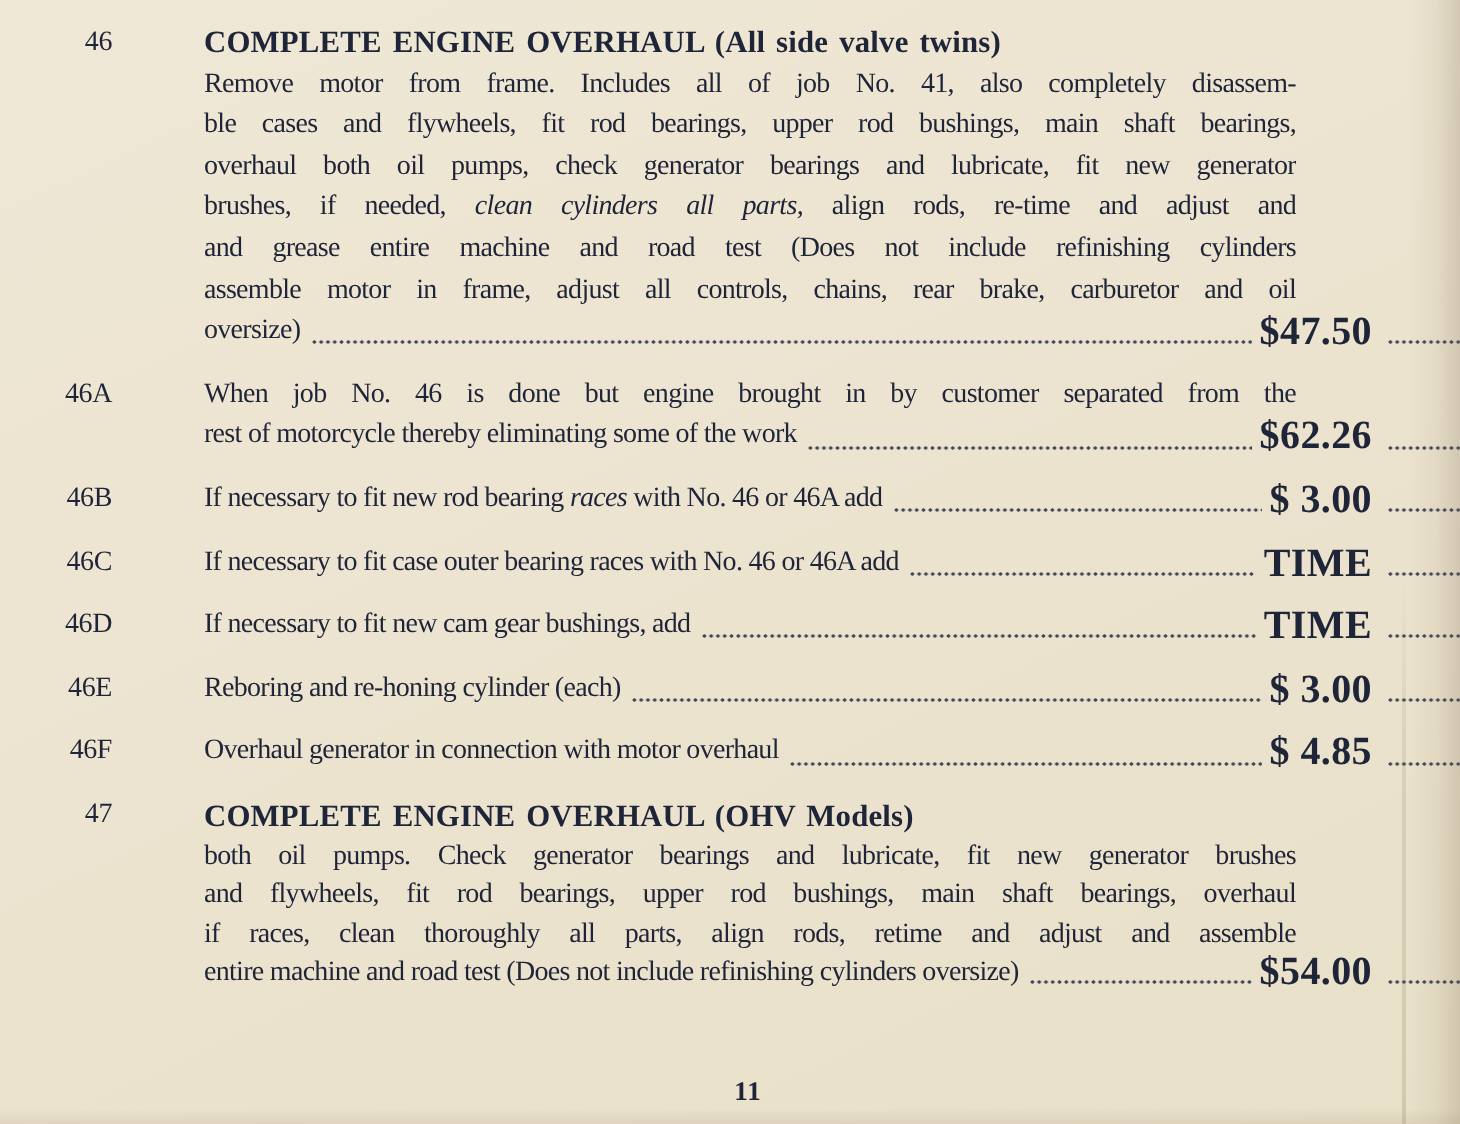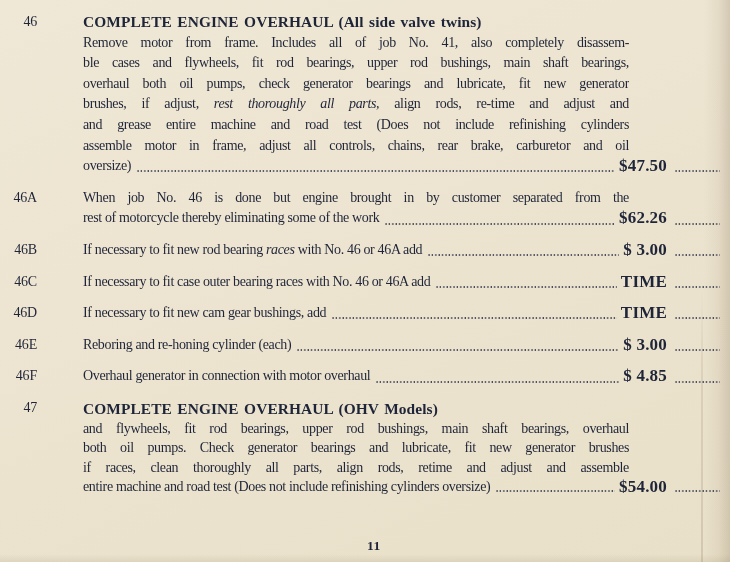--- a/index.html
+++ b/index.html
@@ -12,21 +12,21 @@
     font-family: "Liberation Serif", "DejaVu Serif", serif;
     color: #1f2538;
     position: relative;
   }
   .pagewrap {
     position: relative;
     width: 730px; height: 562px;
     padding-top: 12px;
     box-sizing: border-box;
   }
-  .entry { display: flex; margin-bottom: 11px; }
+  .entry { display: flex; margin-bottom: 11px; padding-left: 19px; }
   .no {
     flex: none;
     width: 37px;
     text-align: right;
     font-size: 14px;
     letter-spacing: -0.2px;
     line-height: 20.6px;
   }
   .body {
     flex: none;
@@ -68,21 +68,21 @@
     margin-bottom: 4px;
     background-image: radial-gradient(circle at 1.2px 1.2px, rgba(38,45,70,0.85) 0.85px, rgba(38,45,70,0) 1.1px);
     background-size: 3.4px 2.4px;
     background-repeat: repeat-x;
   }
   .leader { flex: 1 1 auto; margin-left: 6px; margin-right: 4px; }
   .tail { flex: none; width: 45px; margin-left: 8px; }
   .price {
     flex: none;
     font-weight: 600;
-    font-size: 17px;
+    font-size: 20px;
     letter-spacing: 0.2px;
     white-space: pre;
   }
   
   .entry:last-child .body { line-height: 19.4px; }
   .entry:last-child .line.just { height: 19.4px; }
   .entry:last-child .line.priced { height: 19.6px; }
   .entry:last-child .heading { line-height: 21px; }
   .pageno {
     position: absolute;
@@ -118,21 +118,21 @@
 
 <div class="pagewrap">
   <div id="entries">
       <div class="entry">
         <div class="no">46</div>
         <div class="body">
           <div class="heading">COMPLETE ENGINE OVERHAUL (All side valve twins)</div>
           <div class="line just"><span class="txt"><span>Remove motor from frame.  Includes all of job No. 41, also completely disassem-</span></span></div>
           <div class="line just"><span class="txt"><span>ble cases and flywheels, fit rod bearings, upper rod bushings, main shaft bearings,</span></span></div>
           <div class="line just"><span class="txt"><span>overhaul both oil pumps, check generator bearings and lubricate, fit new generator</span></span></div>
-          <div class="line just"><span class="txt"><span>brushes, if adjust, </span><span class="it">rest thoroughly all parts,</span><span> align rods, re-time and adjust and</span></span></div>
+          <div class="line just"><span class="txt"><span>brushes, if needed, </span><span class="it">clean cylinders all parts,</span><span> align rods, re-time and adjust and</span></span></div>
           <div class="line just"><span class="txt"><span>and grease entire machine and road test (Does not include refinishing cylinders</span></span></div>
           <div class="line just"><span class="txt"><span>assemble motor in frame, adjust all controls, chains, rear brake, carburetor and oil</span></span></div>
           <div class="line priced">
             <span class="txt"><span>oversize)</span></span>
             <span class="leader"></span>
             <span class="price">$47.50</span>
             <span class="tail"></span>
           </div>
         </div>
       </div>
@@ -200,22 +200,22 @@
             <span class="leader"></span>
             <span class="price">$ 4.85</span>
             <span class="tail"></span>
           </div>
         </div>
       </div>
       <div class="entry">
         <div class="no">47</div>
         <div class="body">
           <div class="heading">COMPLETE ENGINE OVERHAUL (OHV Models)</div>
+          <div class="line just"><span class="txt"><span>both oil pumps.  Check generator bearings and lubricate, fit new generator brushes</span></span></div>
           <div class="line just"><span class="txt"><span>and flywheels, fit rod bearings, upper rod bushings, main shaft bearings, overhaul</span></span></div>
-          <div class="line just"><span class="txt"><span>both oil pumps.  Check generator bearings and lubricate, fit new generator brushes</span></span></div>
           <div class="line just"><span class="txt"><span>if races, clean thoroughly all parts, align rods, retime and adjust and assemble</span></span></div>
           <div class="line priced">
             <span class="txt"><span>entire machine and road test (Does not include refinishing cylinders oversize)</span></span>
             <span class="leader"></span>
             <span class="price">$54.00</span>
             <span class="tail"></span>
           </div>
         </div>
       </div>
     </div>

